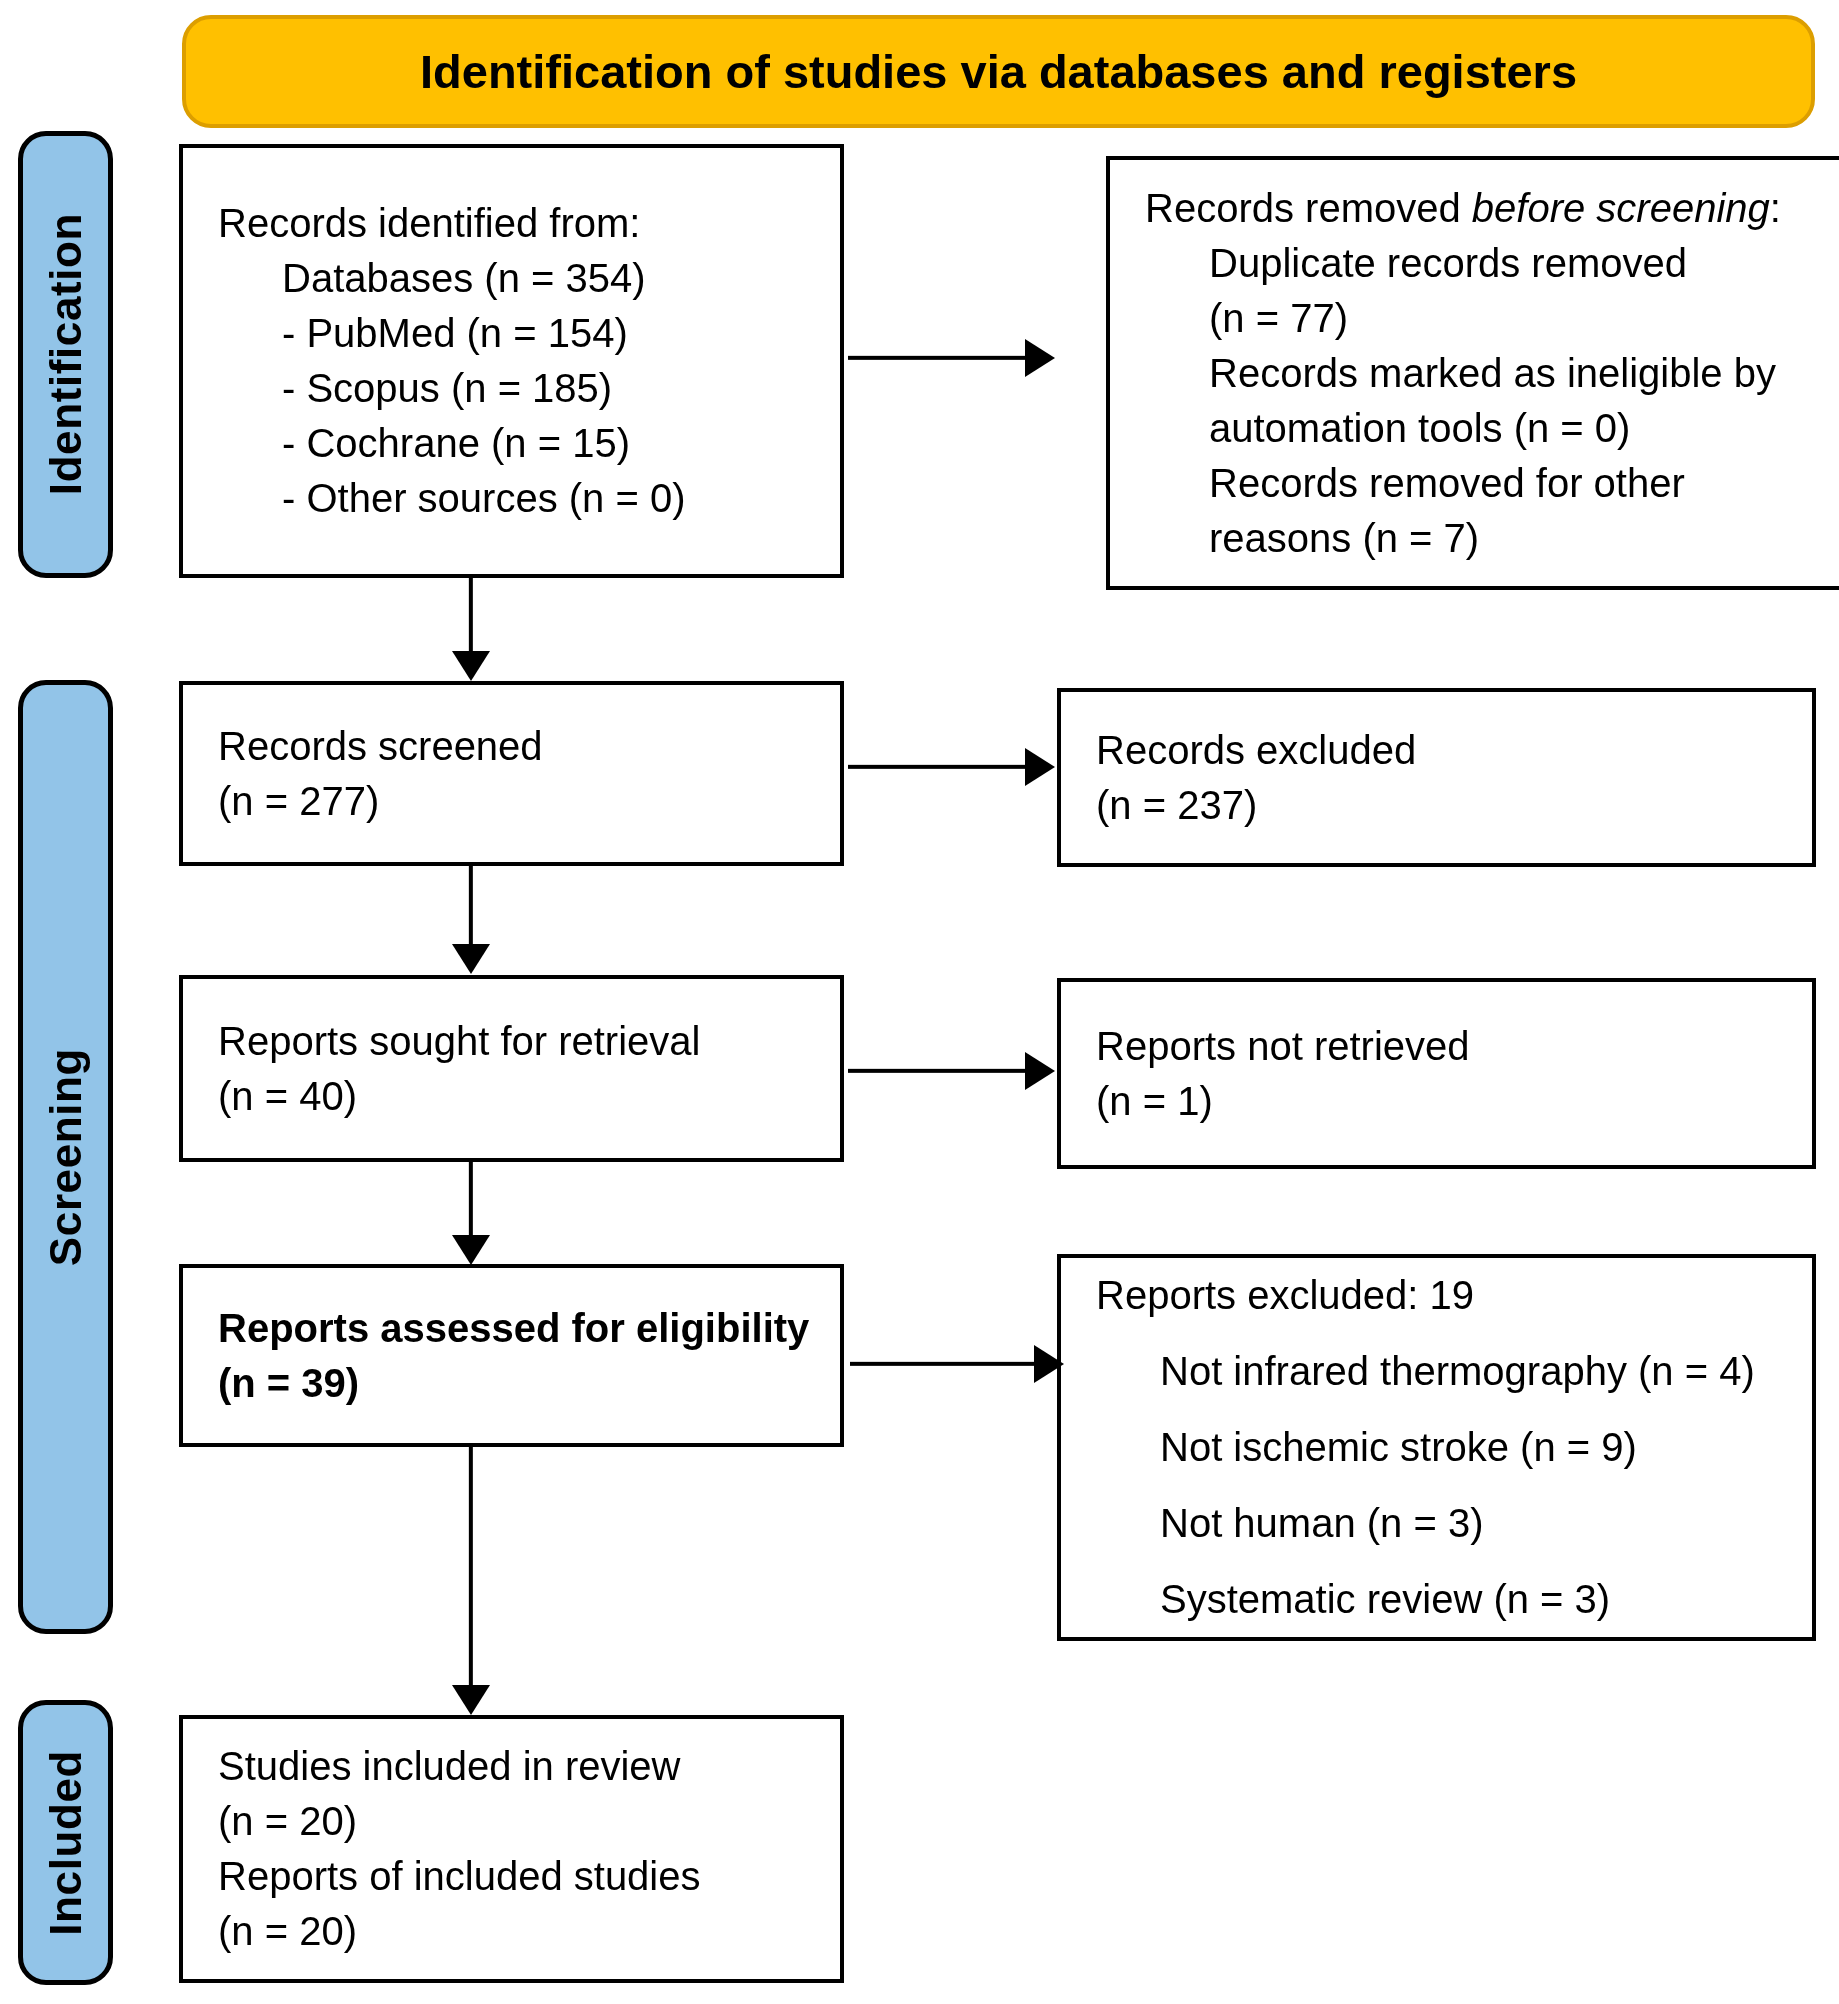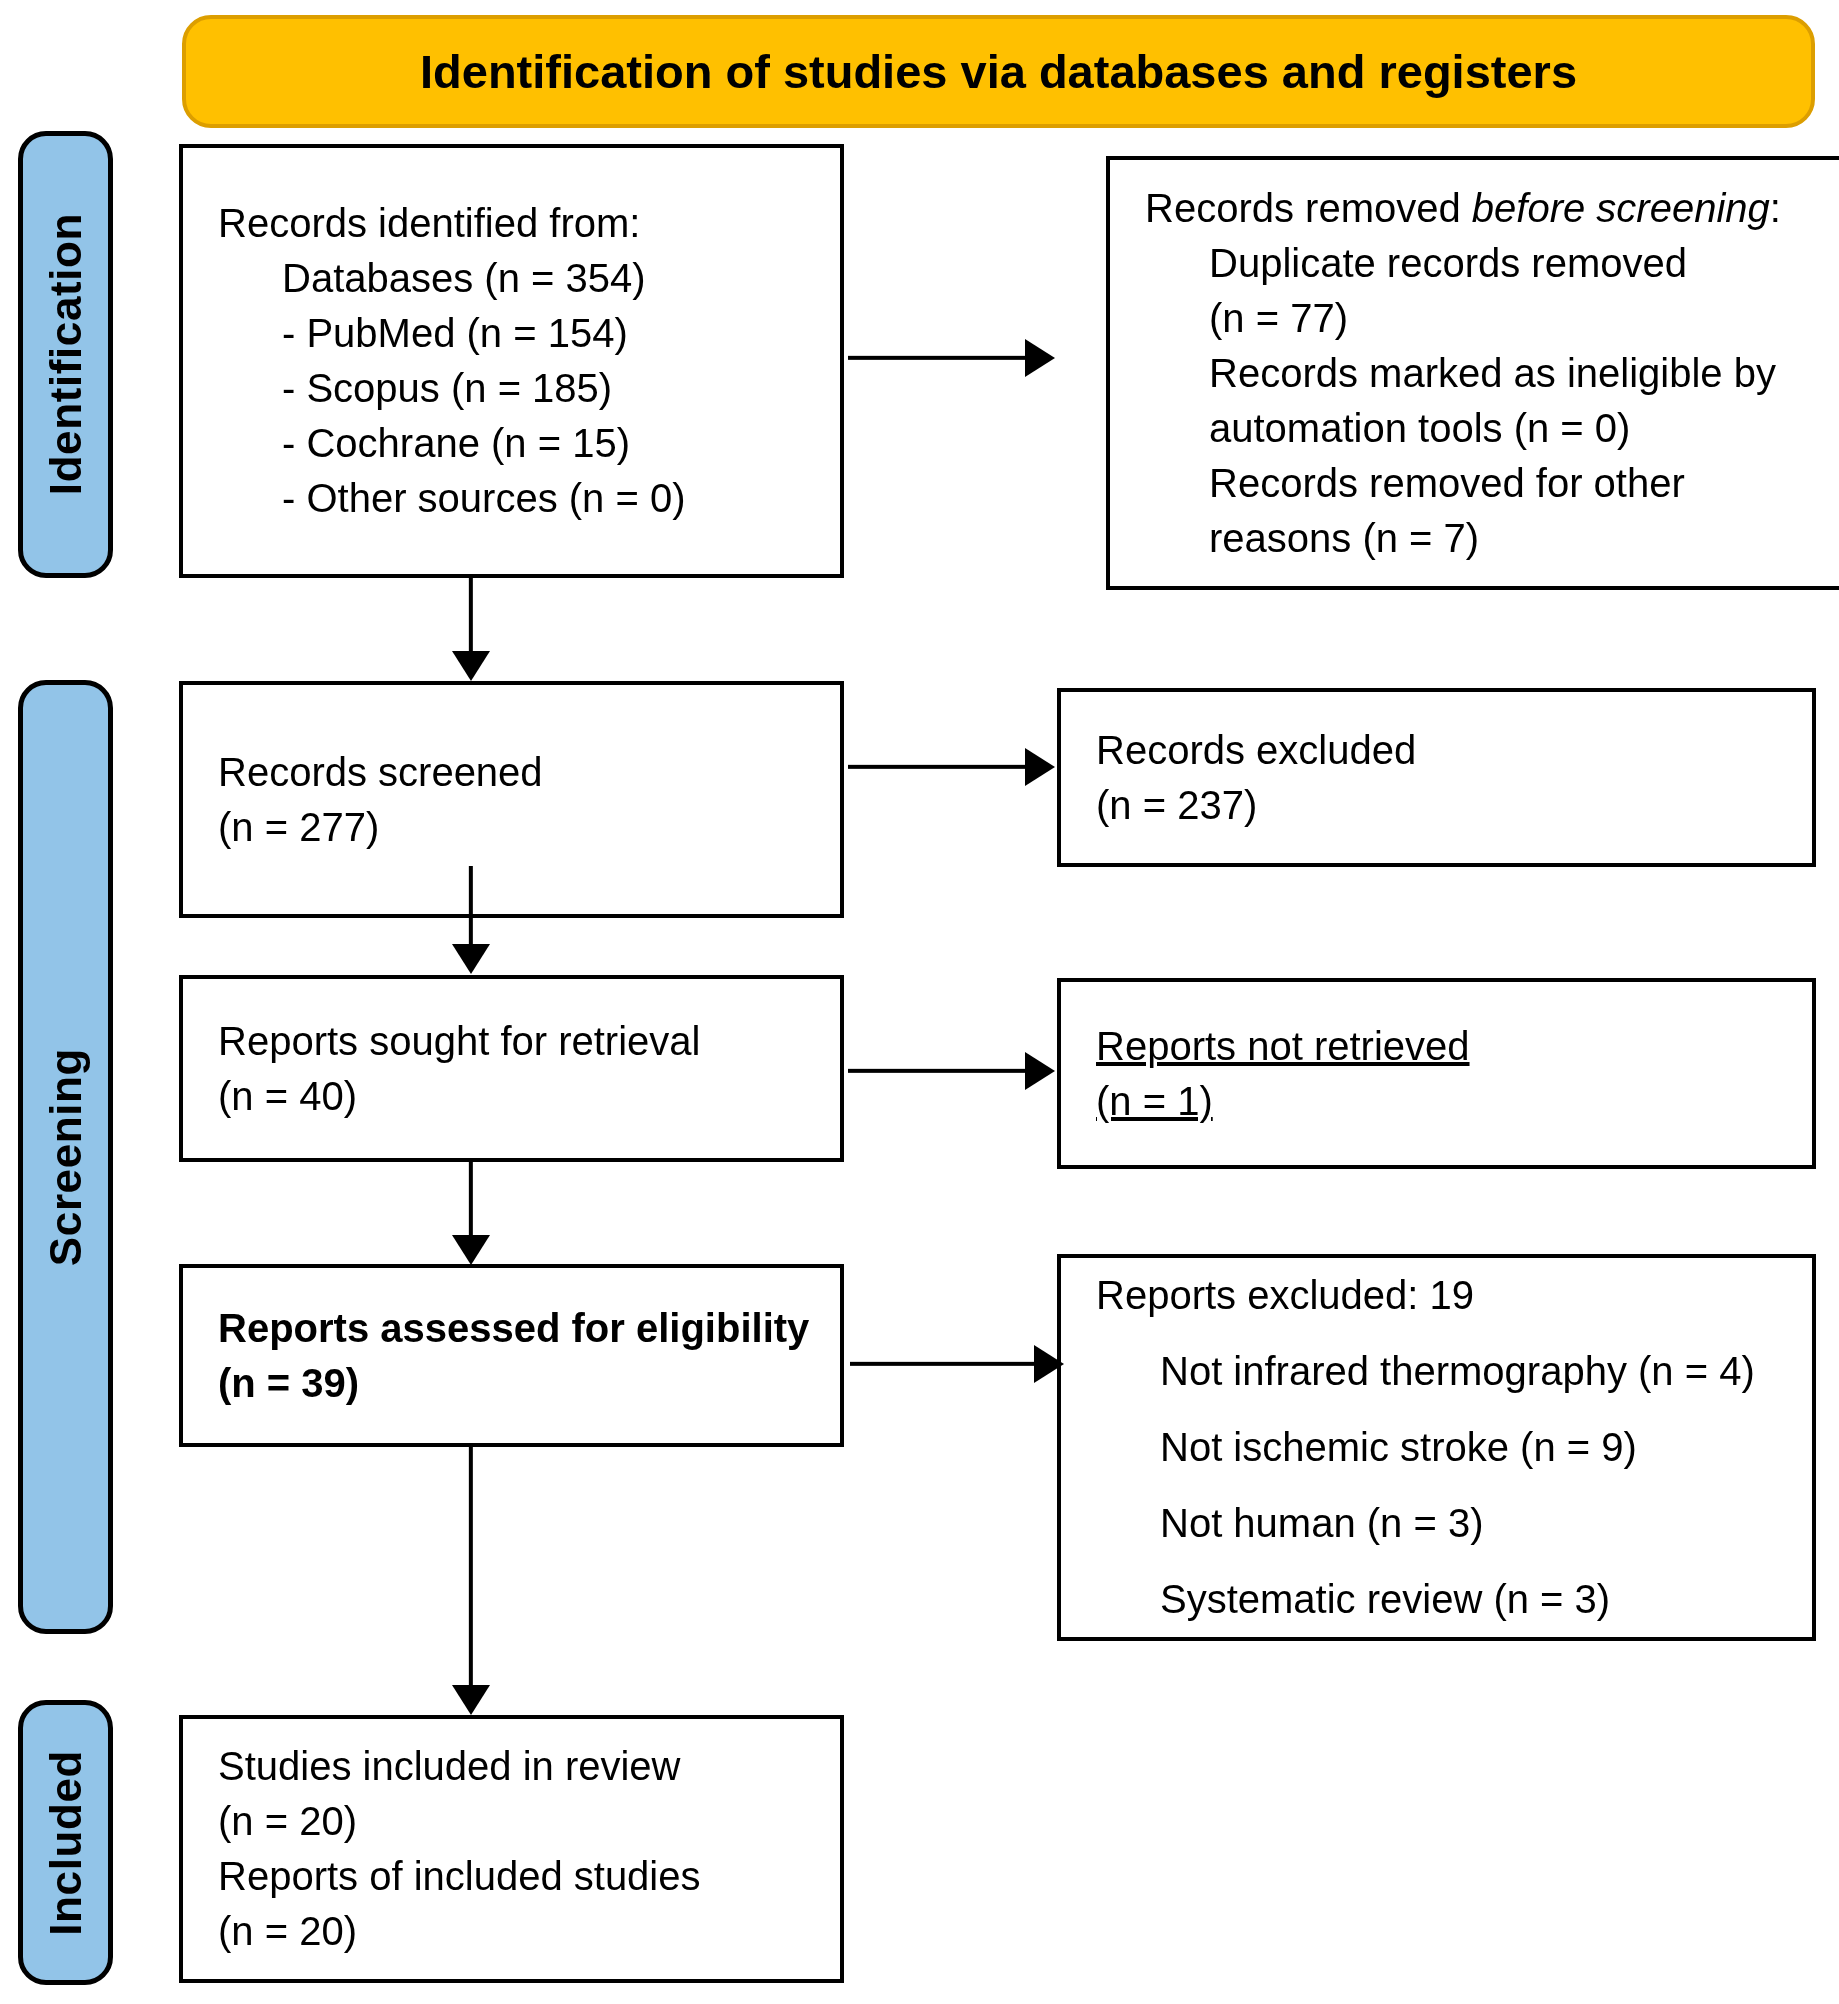--- a/index.html
+++ b/index.html
@@ -54,24 +54,24 @@
     box-sizing:border-box;
     display:flex; flex-direction:column; justify-content:center;
     padding:18px 15px 18px 35px;
     font-size:40px; line-height:55px;
   }
   .fbox .line { white-space:nowrap; }
   .fbox .line.indent { padding-left:64px; }
 
   #box-records-identified   { left:179px;  top:144px;  width:665px; height:434px; }
   #box-records-removed      { left:1106px; top:144px;  width:796px; height:434px;margin-top:12px; }
-  #box-records-screened     { left:179px;  top:681px; width:665px; height:237px; }
+  #box-records-screened     { left:179px;  top:681px; width:665px; height:185px; }
   #box-records-excluded     { left:1057px; top:688px; width:759px; height:179px; }
   #box-reports-sought       { left:179px;  top:975px; width:665px; height:187px; }
-  #box-reports-not-retrieved{ left:1057px; top:978px; width:759px; height:191px;text-decoration:underline; }
+  #box-reports-not-retrieved{ left:1057px; top:978px; width:759px; height:191px; }
   #box-reports-assessed     { left:179px;  top:1264px; width:665px; height:183px;font-weight:bold; }
   #box-reports-excluded     { left:1057px; top:1254px; width:759px; height:387px;gap:21px; }
   #box-studies-included     { left:179px;  top:1715px; width:665px; height:268px; }
 
   
   .varrow { position:absolute; width:39px; }
   .varrow .shaft {
     position:absolute; left:50%; transform:translateX(-50%);
     top:0; width:4.3px; height:calc(100% - 27px);
     background:var(--arrow, #000);

